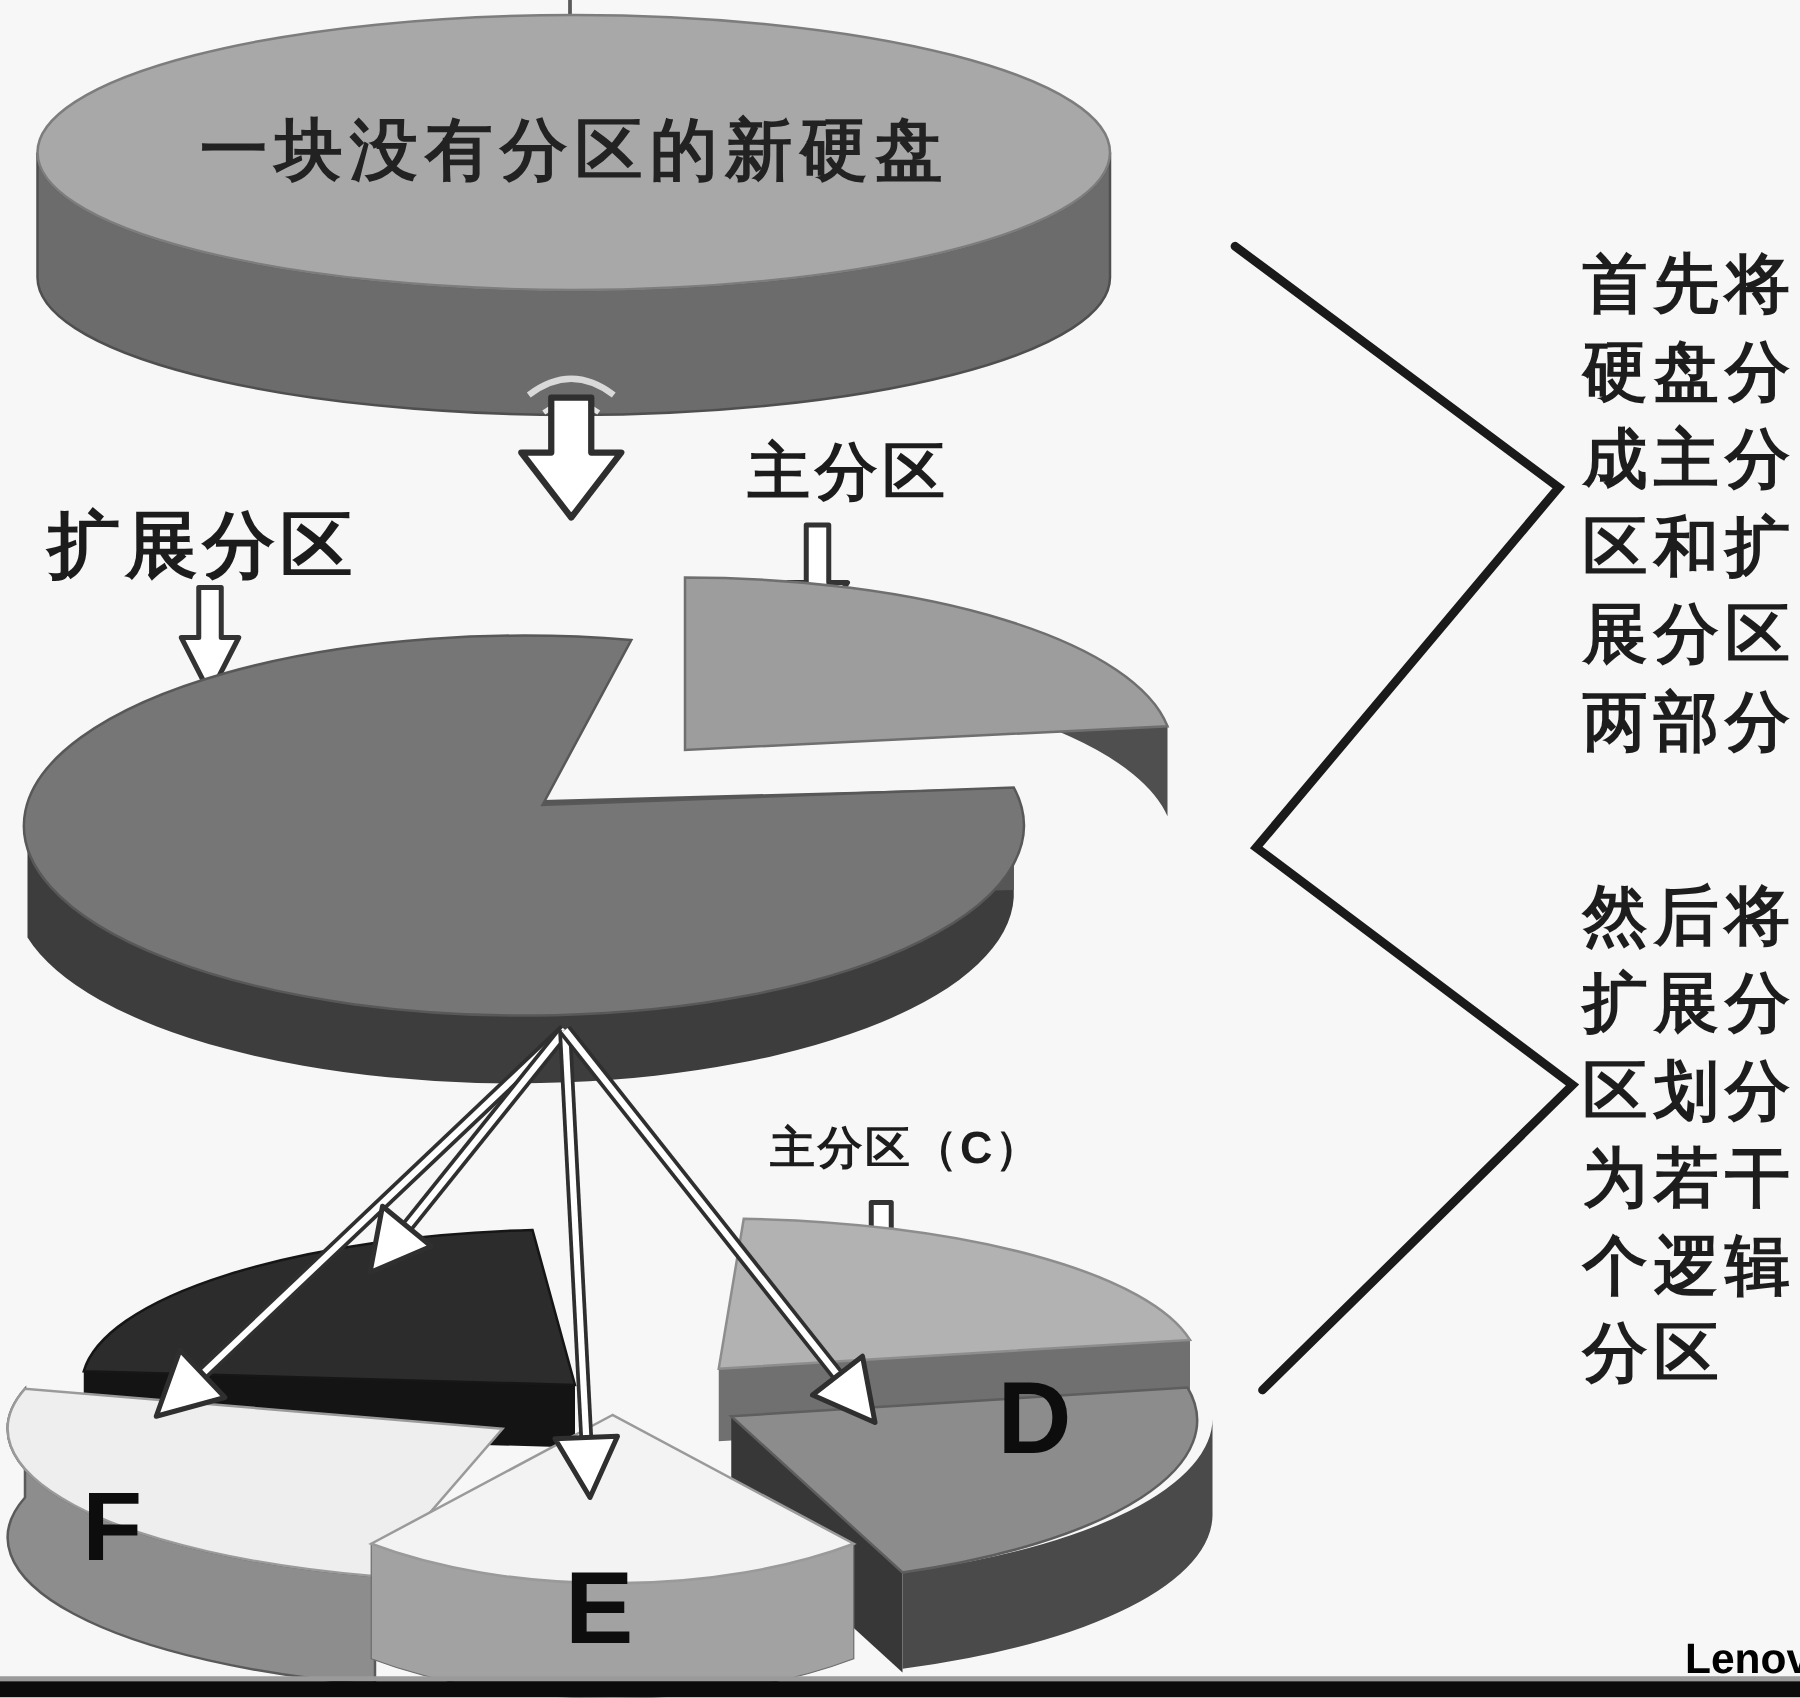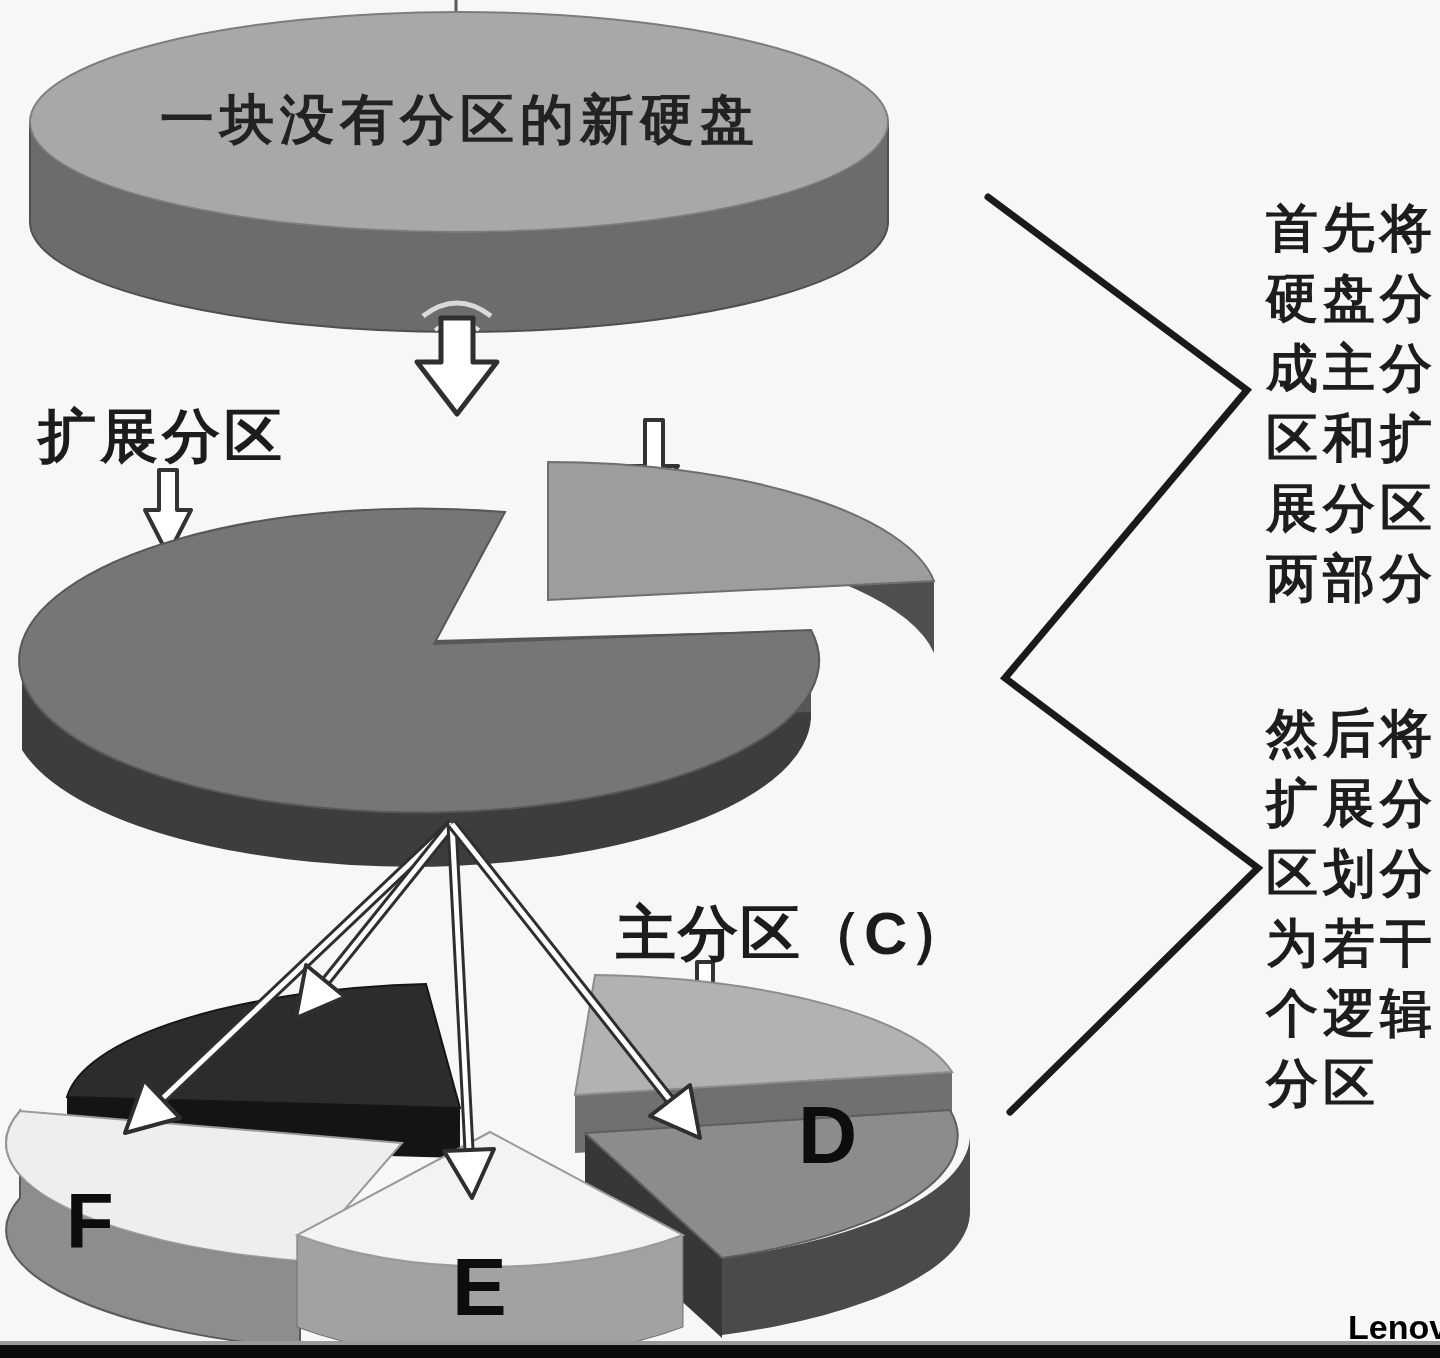--- a/index.html
+++ b/index.html
@@ -10,21 +10,21 @@
   }
   #stage{position:absolute;left:0;top:0;width:1440px;height:954px;}
   svg{position:absolute;left:0;top:0;}
   .lbl{
     position:absolute;color:#1c1c1c;font-weight:bold;white-space:nowrap;
     font-family:"Liberation Sans","DejaVu Sans",sans-serif;
   }
   .title-lbl{left:60px;top:84px;width:800px;text-align:center;font-size:54px;letter-spacing:6px;color:#222;}
   .primary-lbl{left:598px;top:344px;font-size:50px;letter-spacing:4px;}
   .extended-lbl{left:38px;top:398px;font-size:58px;letter-spacing:4px;}
-  .primaryc-lbl{left:616px;top:894px;font-size:60px;letter-spacing:2px;}
+  .primaryc-lbl{left:616px;top:894px;font-size:36px;letter-spacing:2px;}
   .step-text{
     position:absolute;left:1266px;width:176px;font-size:52px;font-weight:bold;
     line-height:70px;letter-spacing:5px;color:#1d1d1d;white-space:pre-line;
   }
   .step1{top:193px;}
   .step2{top:698px;}
   .drive{position:absolute;color:#0d0d0d;font-weight:bold;}
   .drive-f{left:66px;top:1176px;font-size:78px;}
   .drive-e{left:452px;top:1240px;font-size:82px;}
   .drive-d{left:798px;top:1088px;font-size:82px;}
@@ -97,20 +97,21 @@
       <line x1="452" y1="824" x2="670" y2="1100" stroke="#2f2f2f" stroke-width="11"></line>
       <line x1="452" y1="824" x2="670" y2="1100" stroke="#ffffff" stroke-width="5"></line>
       <path d="M 700,1138 L 650,1116 L 690,1085 Z" fill="#ffffff" stroke="#2f2f2f" stroke-width="4" stroke-linejoin="round"></path>
     </g>
 
     <polyline points="988,197 1247,390 1005,678 1258,868 1010,1112" fill="none" stroke-width="7" stroke-linejoin="miter" stroke-linecap="round" stroke="#1a1a1a"></polyline>
   </svg>
 
   <div class="lbl title-lbl">一块没有分区的新硬盘</div>
 
+  <div class="lbl primary-lbl">主分区</div>
 
   <div class="lbl extended-lbl">扩展分区</div>
 
   <div class="lbl primaryc-lbl">主分区（C）</div>
 
   <div class="step-text step1">首先将
 硬盘分
 成主分
 区和扩
 展分区

